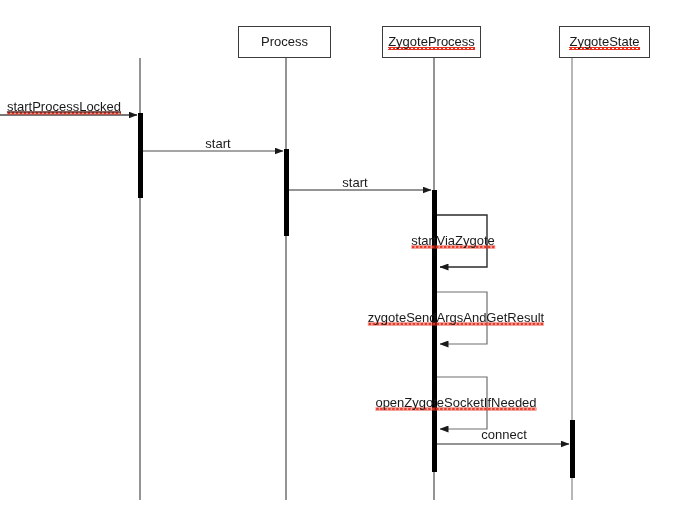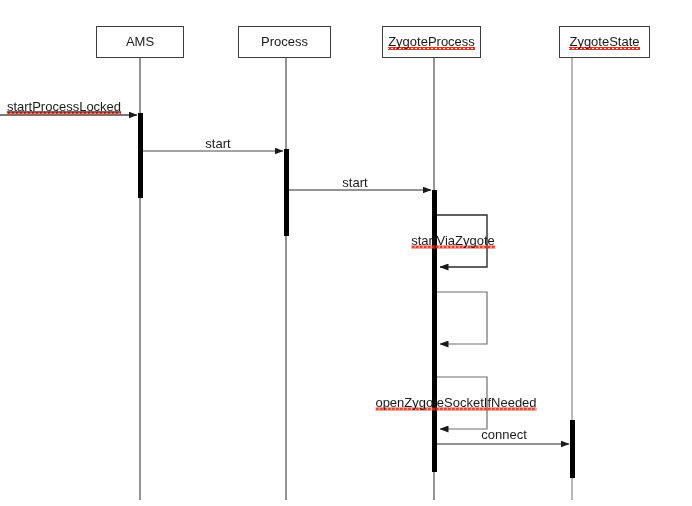--- a/index.html
+++ b/index.html
@@ -90,23 +90,20 @@
       <line x1="437" y1="444" x2="569" y2="444" stroke="#2b2b2b" stroke-width="1.2" marker-end="url(#arrowhead)"></line>
     </g>
 
     <g>
       <path d="M437,215 L487,215 L487,267 L440,267" fill="none" stroke="#2b2b2b" stroke-width="1.4" marker-end="url(#arrowhead)"></path>
       <path d="M437,292 L487,292 L487,344 L440,344" fill="none" stroke="#6e6e6e" stroke-width="1.2" marker-end="url(#arrowhead)"></path>
       <path d="M437,377 L487,377 L487,429 L440,429" fill="none" stroke="#6e6e6e" stroke-width="1.2" marker-end="url(#arrowhead)"></path>
     </g>
   </svg>
 
-  <div class="lifeline-box" style="left:96px; top:26px; width:88px; height:32px;">
-    <span class="lifeline-box-label">AMS</span>
-  </div>
 
   <div class="lifeline-box" style="left:238px; top:26px; width:93px; height:32px;">
     <span class="lifeline-box-label">Process</span>
   </div>
 
   <div class="lifeline-box" style="left:382px; top:26px; width:99px; height:32px;">
     <span class="lifeline-box-label spell-error">ZygoteProcess</span>
   </div>
 
   <div class="lifeline-box" style="left:527px; top:26px; width:91px; height:32px;margin-left:32px;">
@@ -116,16 +113,17 @@
   <div class="msg-label spell-error" style="left:64px; top:107px;text-decoration:underline;">startProcessLocked</div>
 
   <div class="msg-label" style="left:218px; top:143px;">start</div>
 
   <div class="msg-label" style="left:355px; top:182px;">start</div>
 
   <div class="msg-label" style="left:504px; top:434px;">connect</div>
 
   <div class="msg-label spell-error" style="left:453px; top:241px;">startViaZygote</div>
 
+  <div class="msg-label spell-error" style="left:456px; top:318px;">zygoteSendArgsAndGetResult</div>
 
   <div class="msg-label spell-error" style="left:456px; top:403px;">openZygoteSocketIfNeeded</div>
 
 </div>
 
 </body></html>

